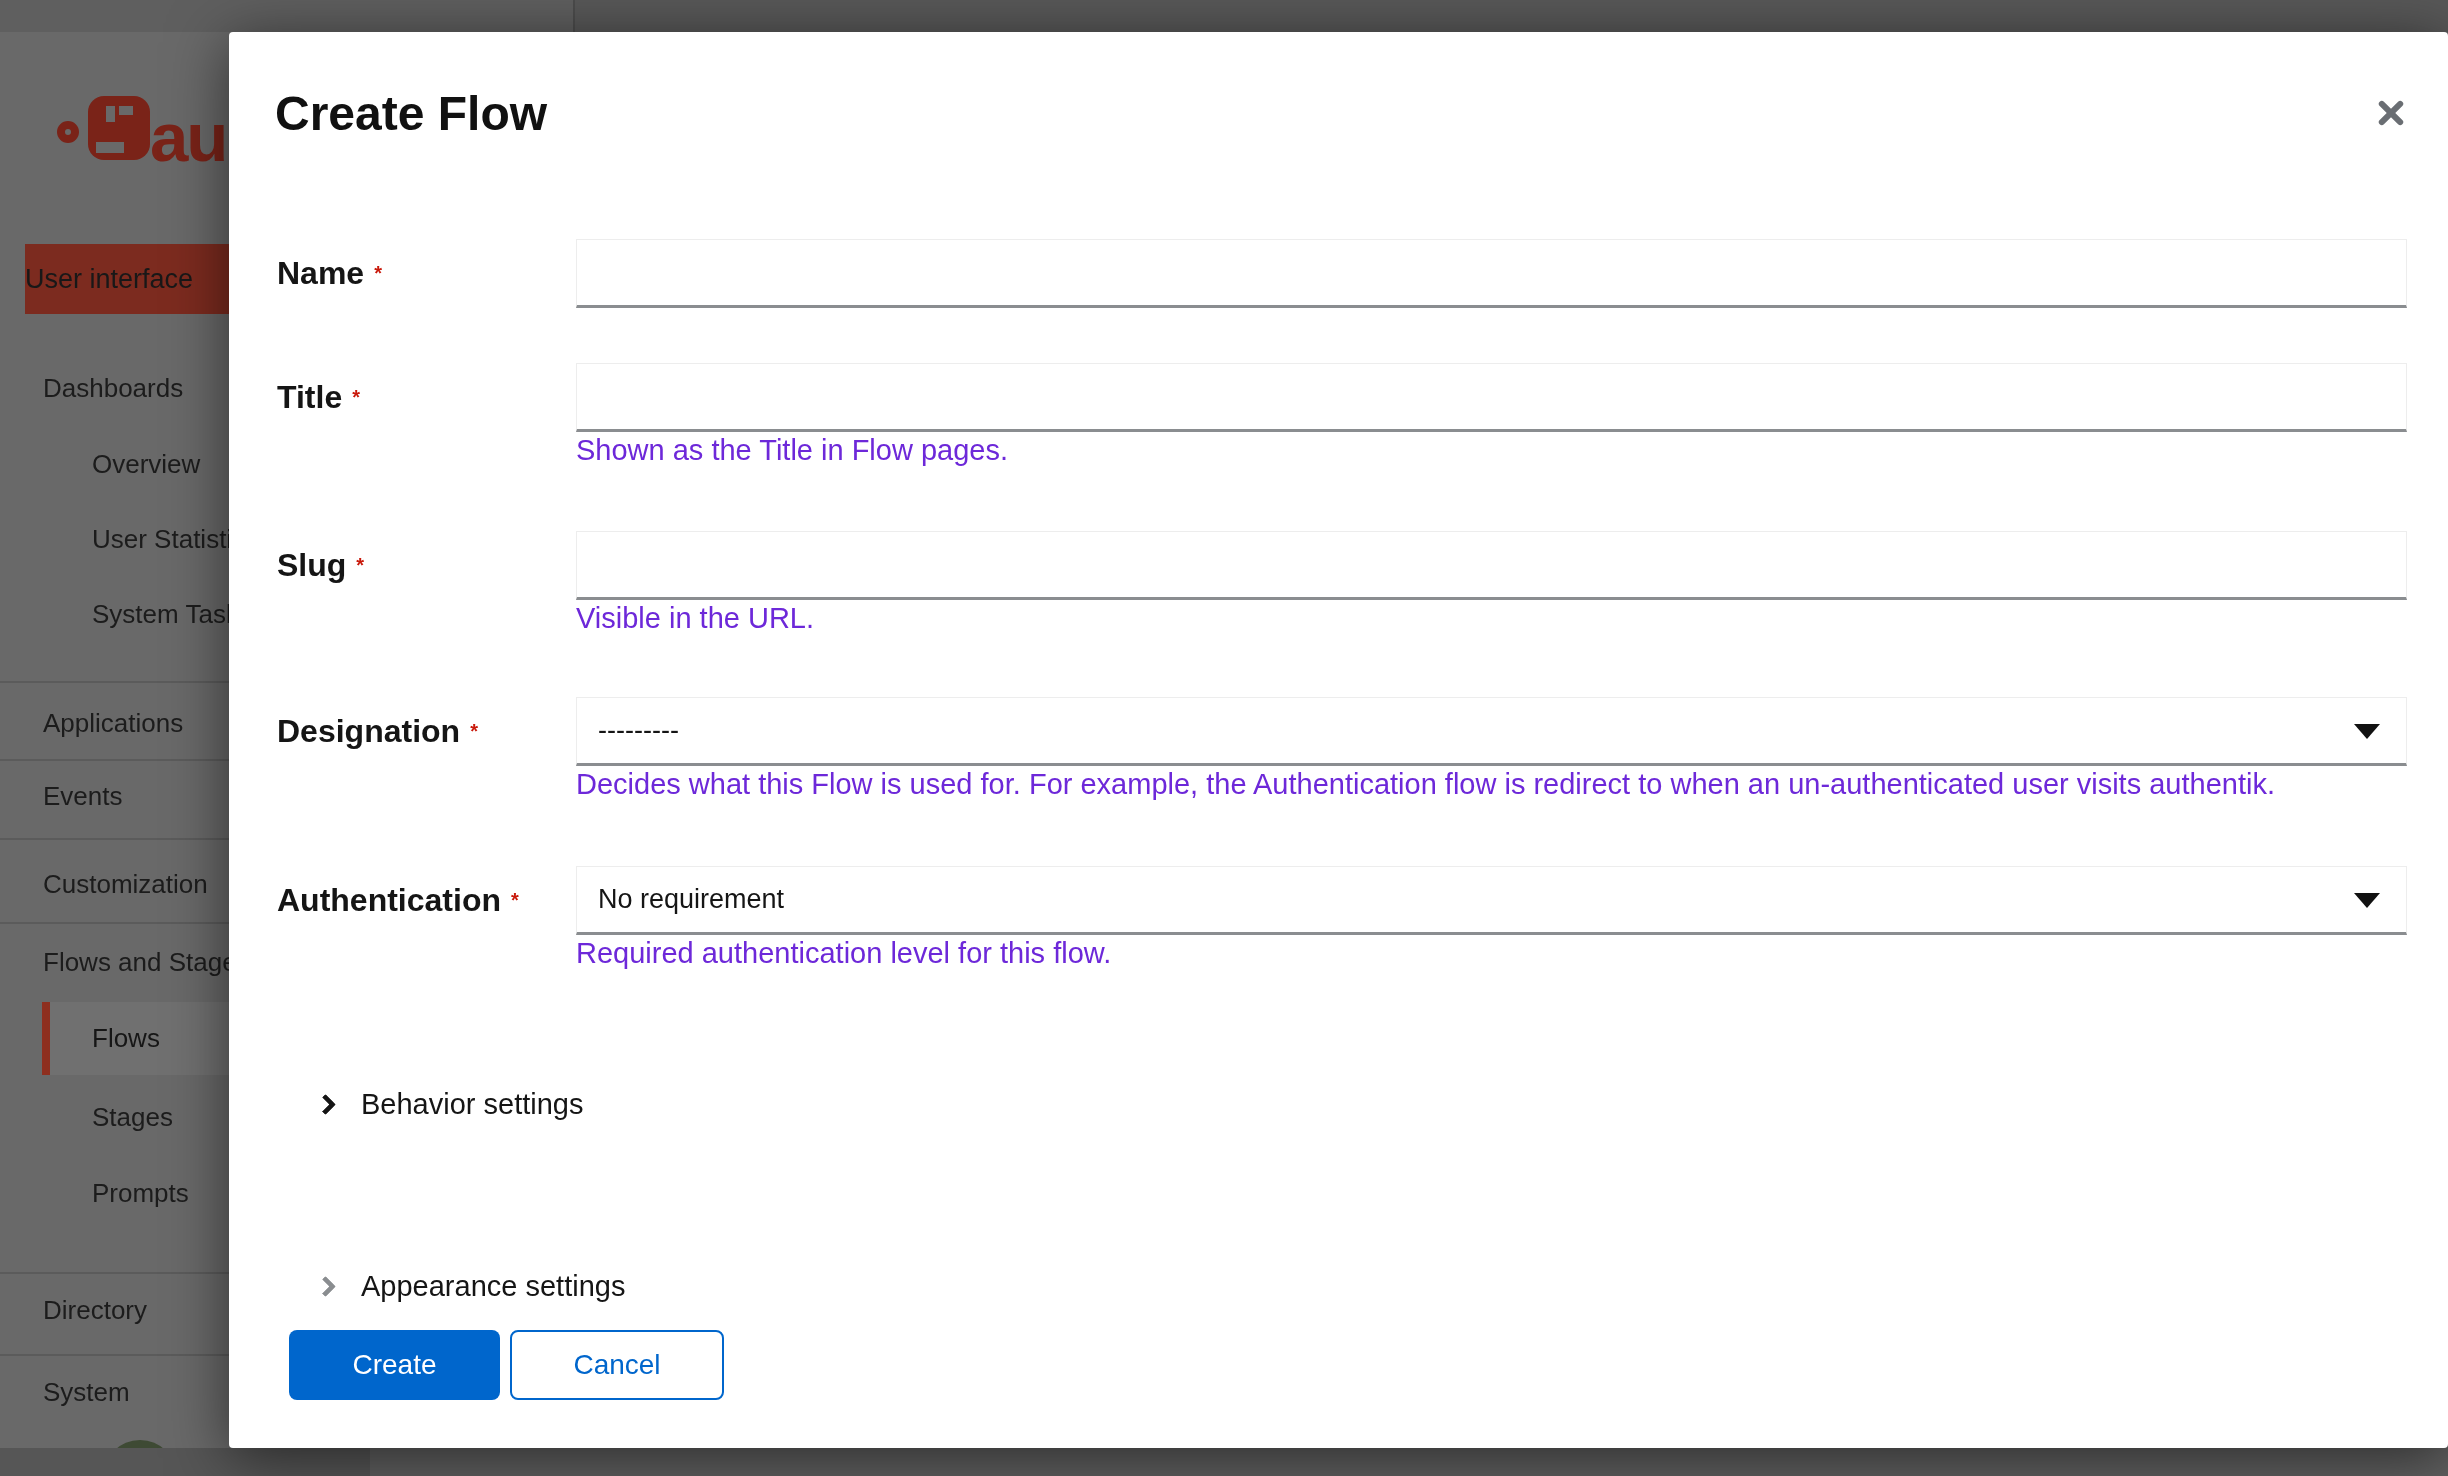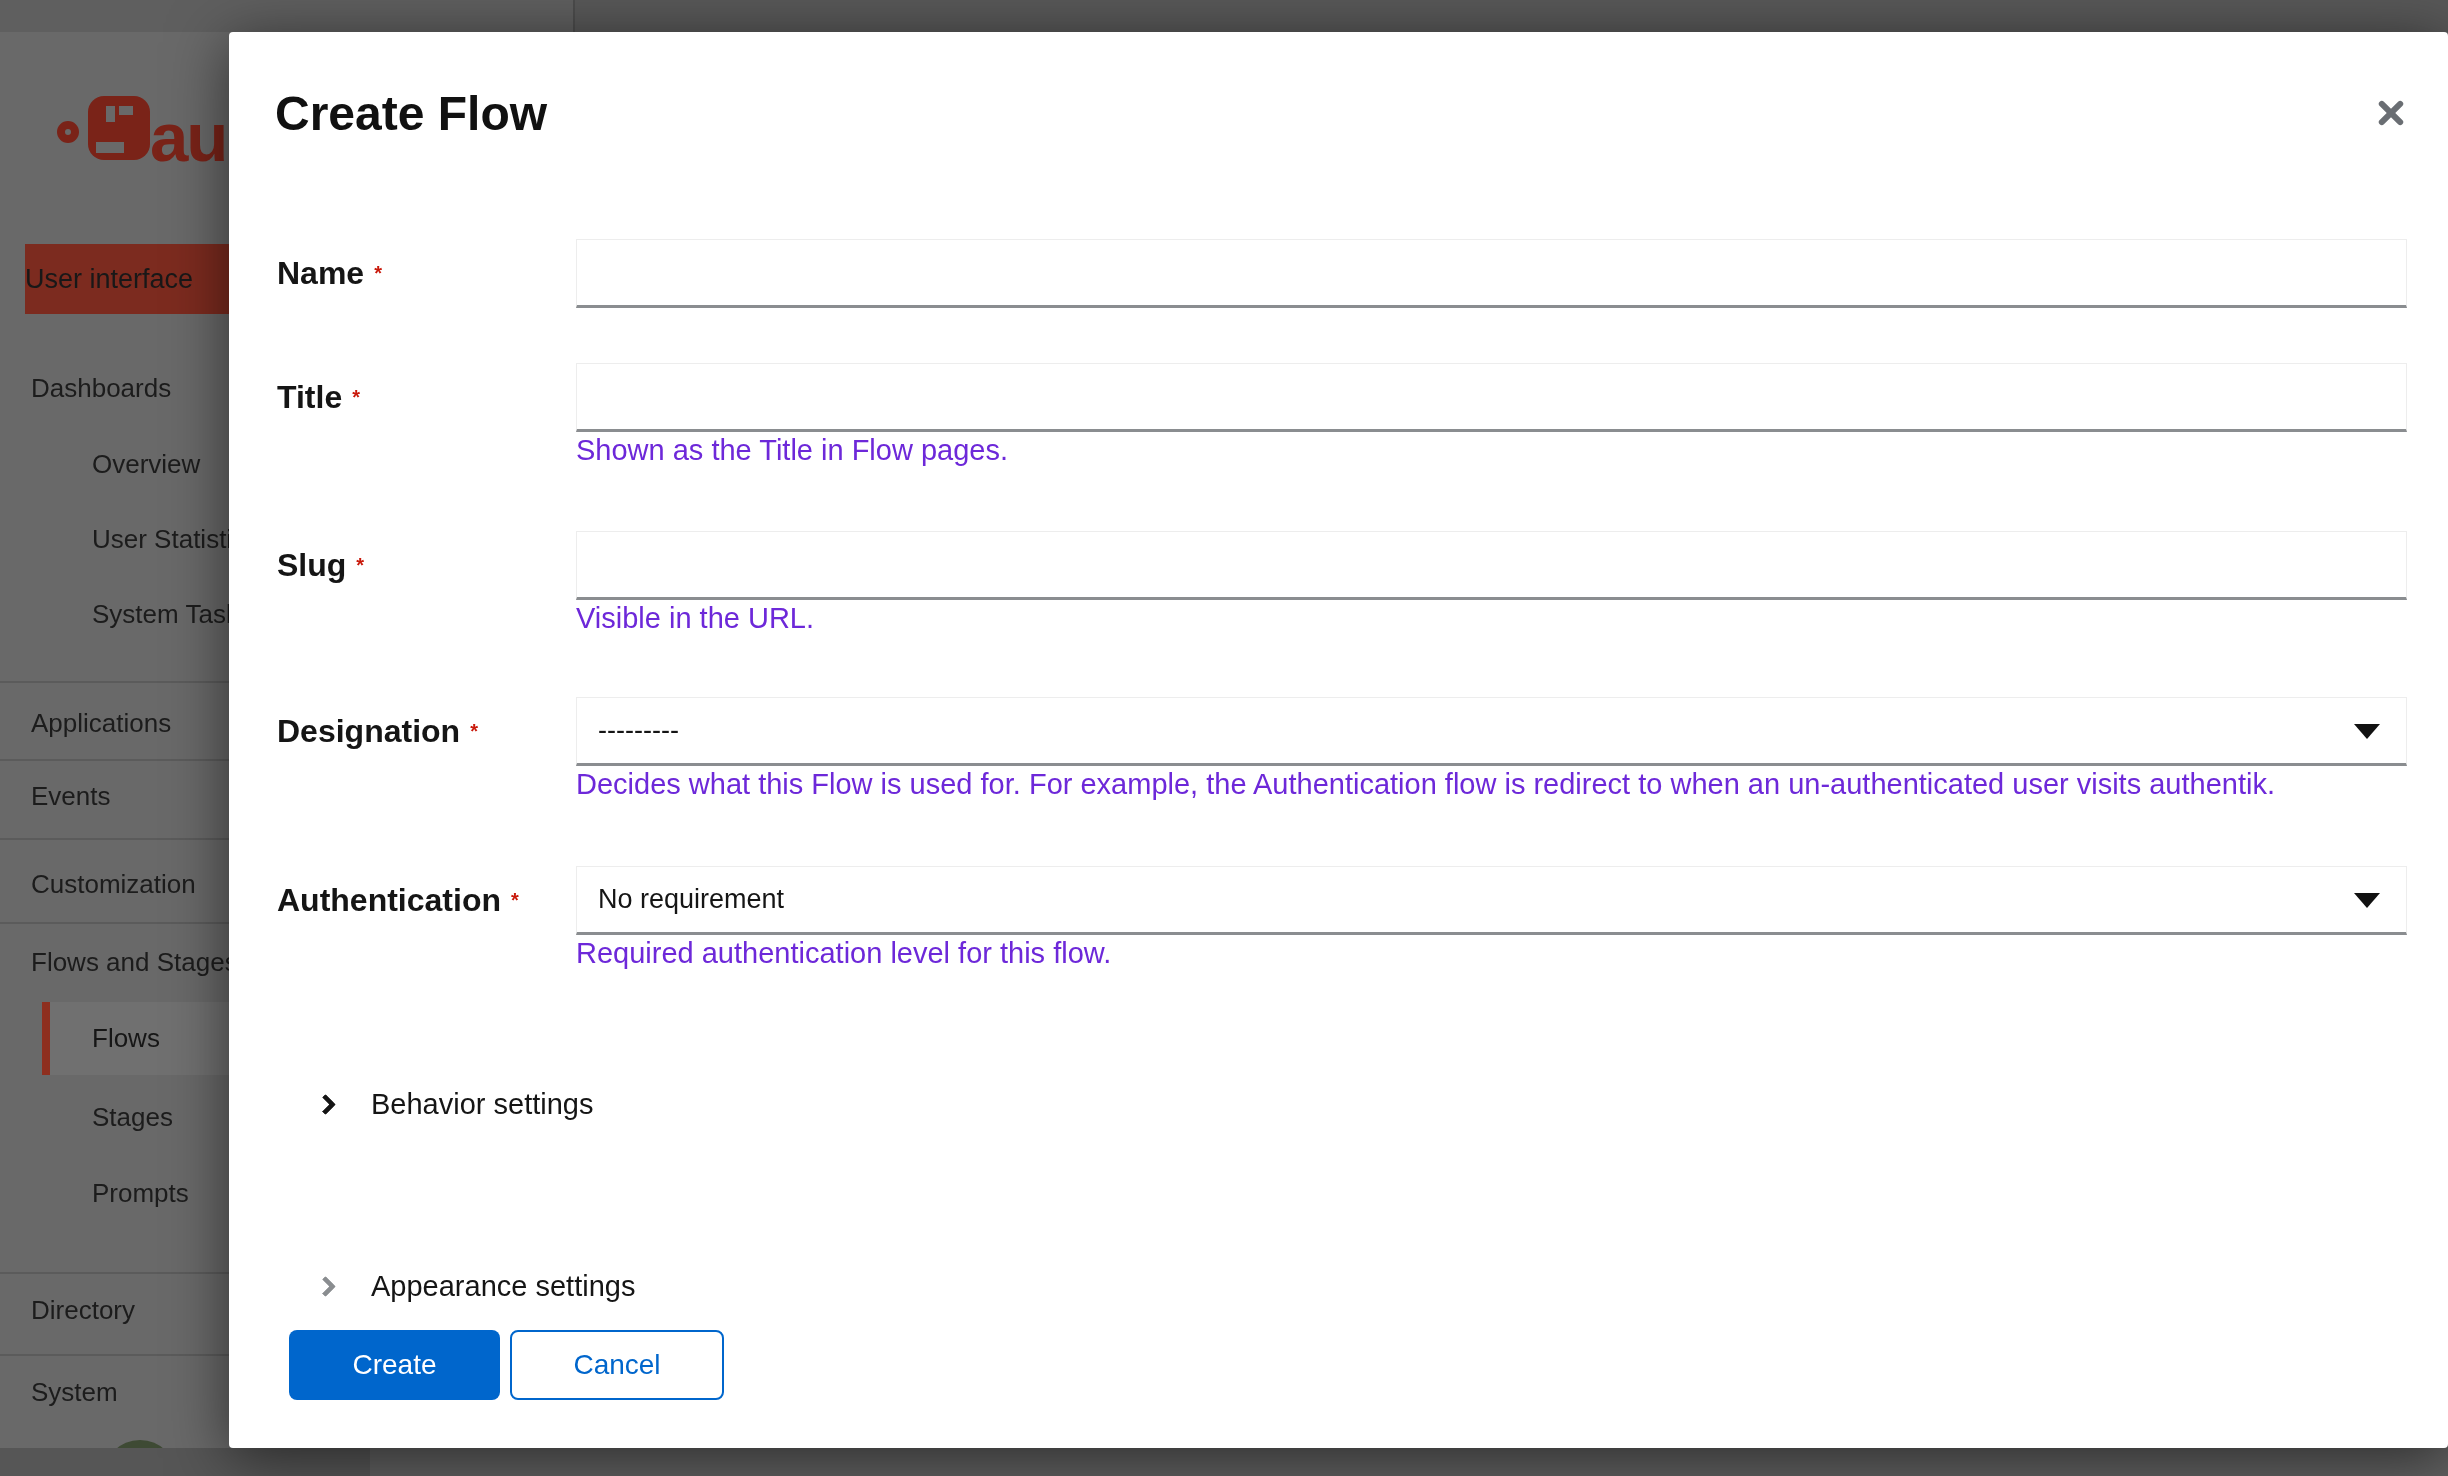--- a/index.html
+++ b/index.html
@@ -20,21 +20,21 @@
   .logo-key  { position:absolute; left:88px; top:64px; width:62px; height:64px; background:#7a2318; border-radius:16px; }
   .logo-key .tooth1 { position:absolute; left:18px; top:10px; width:9px; height:16px; background:#696969; }
   .logo-key .tooth2 { position:absolute; left:31px; top:10px; width:14px; height:9px; background:#696969; }
   .logo-key .slot   { position:absolute; left:8px;  top:46px; width:28px; height:11px; background:#696969; }
   .logo-word { position:absolute; left:150px; top:66px; font-size:69px; font-weight:700; color:#7a2318; letter-spacing:-2px; white-space:nowrap; }
 
   .ui-btn { position:absolute; left:25px; top:212px; width:330px; height:70px; background:#7c2b1f;
             display:flex; align-items:center; font-size:27px; color:#181818; white-space:nowrap; }
 
   .nav-item { position:absolute; font-size:26px; line-height:30px; white-space:nowrap; color:#1c1c1c; }
-  .nav-item.l1 { left:31px; }
+  .nav-item.l1 { left:43px; }
   .nav-item.l2 { left:92px; }
   .nav-divider { position:absolute; left:0; width:370px; height:2px; background:#5b5b5b; }
   .nav-selected { position:absolute; left:42px; right:0; top:970px; height:73px; background:#707070;
                   border-left:8px solid #8e2f1f; display:flex; align-items:center; padding-left:42px;
                   font-size:26px; color:#161616; }
   .avatar { position:absolute; left:103px; top:1408px; width:74px; height:74px; border-radius:50%;
             background:#3e4a34; color:#c9cdc4; font-size:27px; display:flex; align-items:center; justify-content:center; }
 
   
   .modal { position:absolute; left:229px; top:32px; width:2219px; height:1416px; background:#ffffff;
@@ -53,21 +53,21 @@
   .text-input { width:100%; height:69px; border:1px solid #ededed; border-bottom:3px solid #8a8d90;
                 padding:0 20px; font-size:26px; color:#151515; background:#ffffff; outline:none;
                 font-family:"Liberation Sans","DejaVu Sans",sans-serif; }
   .select-box { position:relative; width:100%; height:69px; border:1px solid #ededed; border-bottom:3px solid #8a8d90;
                 background:#ffffff; display:flex; align-items:center; padding:0 60px 0 21px; font-size:27px; color:#151515; cursor:pointer; }
   .caret { position:absolute; right:26px; top:50%; margin-top:-7px; width:0; height:0;
            border-left:13px solid transparent; border-right:13px solid transparent; border-top:15px solid #111111; }
   .helper { margin-top:4px; font-size:29px; color:#6d28d9; line-height:29px; }
   .helper:empty { display:none; }
 
-  .expand-row { position:absolute; left:89px; display:flex; align-items:center; gap:38px; cursor:pointer; }
+  .expand-row { position:absolute; left:89px; display:flex; align-items:center; gap:28px; cursor:pointer; }
   .chev { display:inline-block; width:15px; height:15px; border-right:5px solid #151515; border-bottom:5px solid #151515;
           transform:rotate(-45deg); border-radius:2px; }
   .chev.gray { border-color:#8a8d90; }
   .expand-label { font-size:29px; color:#151515; }
 
   .btn-row { position:absolute; left:48px; top:1298px; display:flex; gap:10px;margin-left:12px; }
   .btn { height:70px; border-radius:8px; font-size:28px; display:flex; align-items:center; justify-content:center;
          cursor:pointer; font-family:"Liberation Sans","DejaVu Sans",sans-serif; }
   .btn-primary { width:211px; background:#0066cc; color:#ffffff; border:none; }
   .btn-secondary { width:214px; background:#ffffff; color:#0066cc; border:2px solid #0066cc; }

